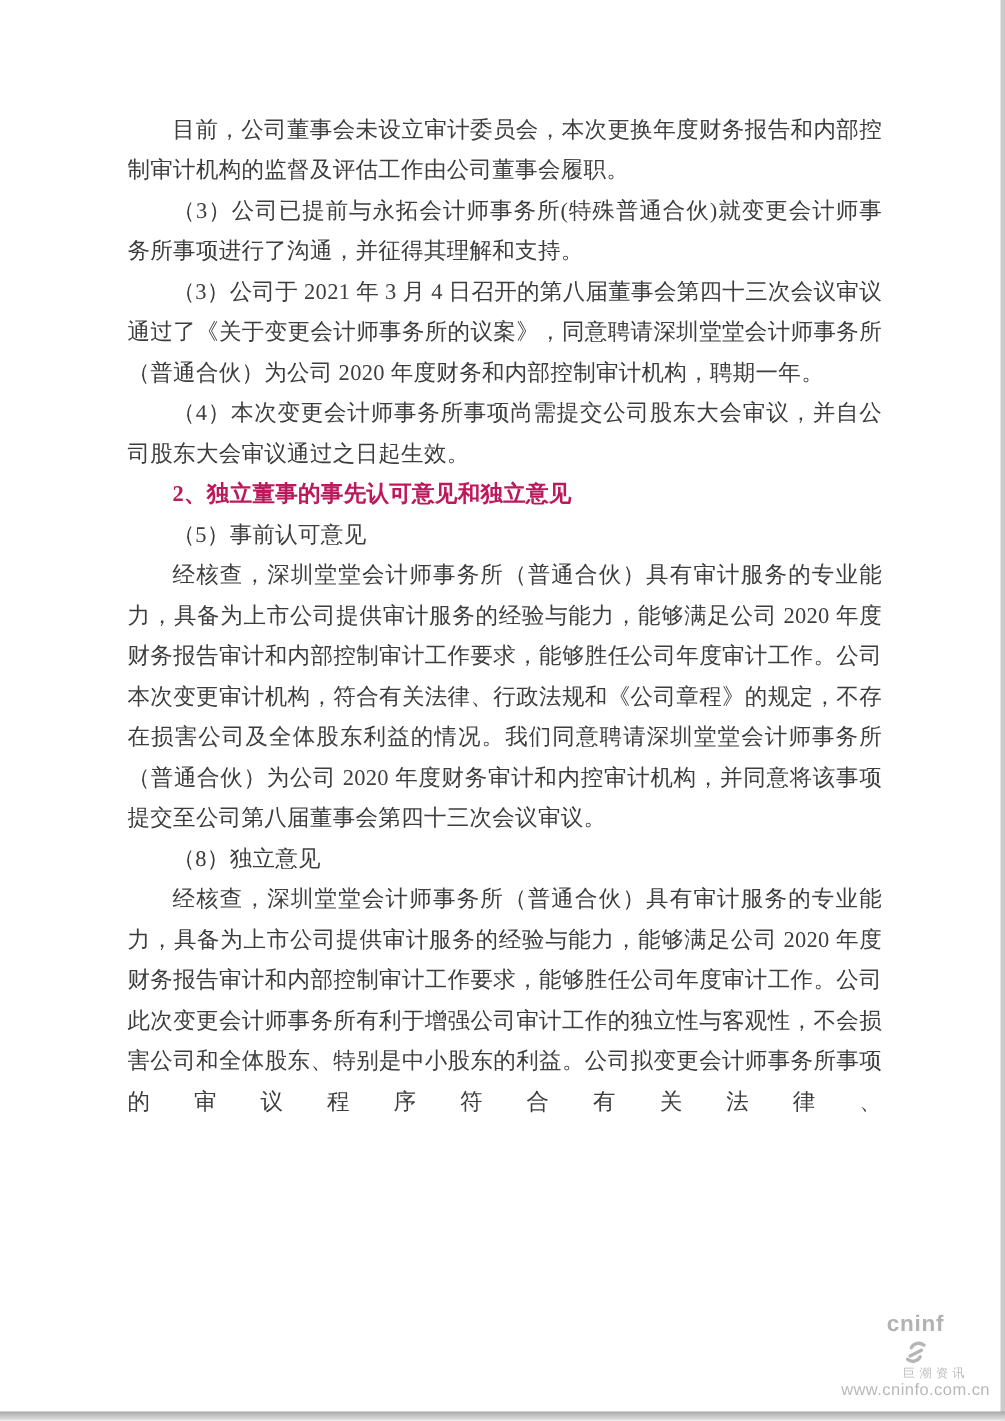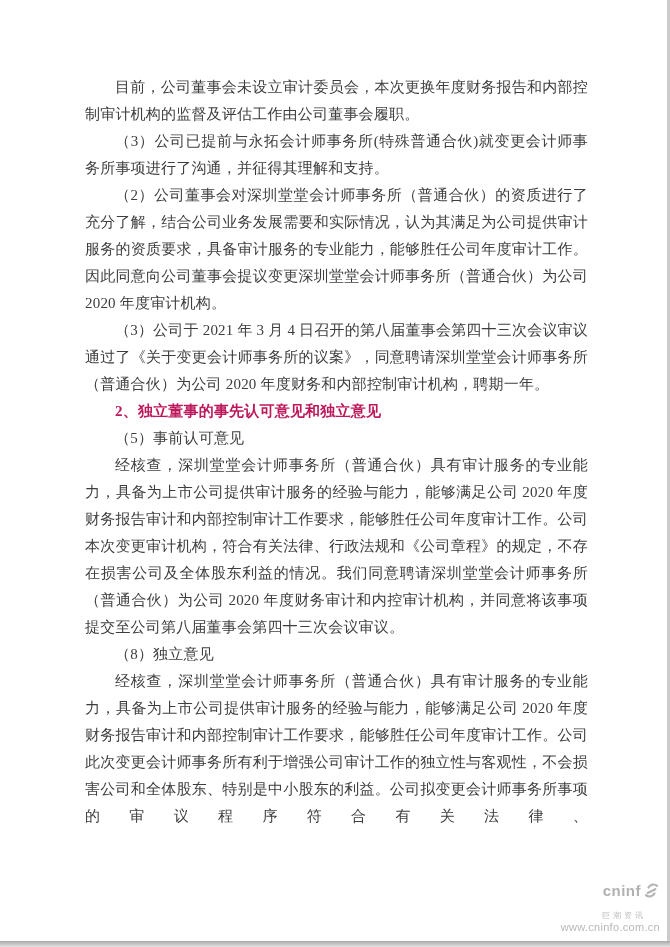--- a/index.html
+++ b/index.html
@@ -56,52 +56,53 @@
     color:#b5b5b5;
     font-family:"Liberation Sans", sans-serif;
     line-height:1.15;
     user-select:none;
   }
   .wm-brand-row{
     display:flex;
     align-items:center;
     justify-content:flex-end;
     gap:2px;
+    flex-direction:column;
   }
   .wm-brand{
     font-size:15px;
     font-weight:700;
     letter-spacing:0.5px;
     color:#b2b2b2;
   }
   .wm-icon{display:inline-block;width:17px;height:17px;}
   .wm-cn{
     font-size:8px;
     letter-spacing:3px;
     color:#bcbcbc;
-    margin-top:12px;
+    margin-top:1px;
     margin-right:14px;
   }
   .wm-url{
     font-size:11px;
     letter-spacing:0.3px;
     color:#b8b8b8;
     margin-top:1px;
   }
 </style>
 </head>
 <body>
 
 <div class="page">
 
   <div class="content">
     <p class="para">目前，公司董事会未设立审计委员会，本次更换年度财务报告和内部控制审计机构的监督及评估工作由公司董事会履职。</p>
     <p class="para">（3）公司已提前与永拓会计师事务所(特殊普通合伙)就变更会计师事务所事项进行了沟通，并征得其理解和支持。</p>
-    <p class="para">（2）公司董事会对深圳堂堂会计师事务所（普通合伙）的资质进行了充分了解，结合公司业务发展需要和实际情况，认为其满足为公司提供审计服务的资质要求，具备审计服务的专业能力，能够胜任公司年度审计工作。因此同意向公司董事会提议变更深圳堂堂会计师事务所（普通合伙）为公司 2020 年度审计机构。</p>
     <p class="para">（3）公司于 2021 年 3 月 4 日召开的第八届董事会第四十三次会议审议通过了《关于变更会计师事务所的议案》，同意聘请深圳堂堂会计师事务所（普通合伙）为公司 2020 年度财务和内部控制审计机构，聘期一年。</p>
+    <p class="para">（4）本次变更会计师事务所事项尚需提交公司股东大会审议，并自公司股东大会审议通过之日起生效。</p>
     <p class="para heading">2、独立董事的事先认可意见和独立意见</p>
     <p class="para">（5）事前认可意见</p>
     <p class="para">经核查，深圳堂堂会计师事务所（普通合伙）具有审计服务的专业能力，具备为上市公司提供审计服务的经验与能力，能够满足公司 2020 年度财务报告审计和内部控制审计工作要求，能够胜任公司年度审计工作。公司本次变更审计机构，符合有关法律、行政法规和《公司章程》的规定，不存在损害公司及全体股东利益的情况。我们同意聘请深圳堂堂会计师事务所（普通合伙）为公司 2020 年度财务审计和内控审计机构，并同意将该事项提交至公司第八届董事会第四十三次会议审议。</p>
     <p class="para">（8）独立意见</p>
     <p class="para continued">经核查，深圳堂堂会计师事务所（普通合伙）具有审计服务的专业能力，具备为上市公司提供审计服务的经验与能力，能够满足公司 2020 年度财务报告审计和内部控制审计工作要求，能够胜任公司年度审计工作。公司此次变更会计师事务所有利于增强公司审计工作的独立性与客观性，不会损害公司和全体股东、特别是中小股东的利益。公司拟变更会计师事务所事项的审议程序符合有关法律、</p>
   </div>
 
   <div class="watermark">
     <div class="wm-brand-row">
       <span class="wm-brand">cninf</span>

